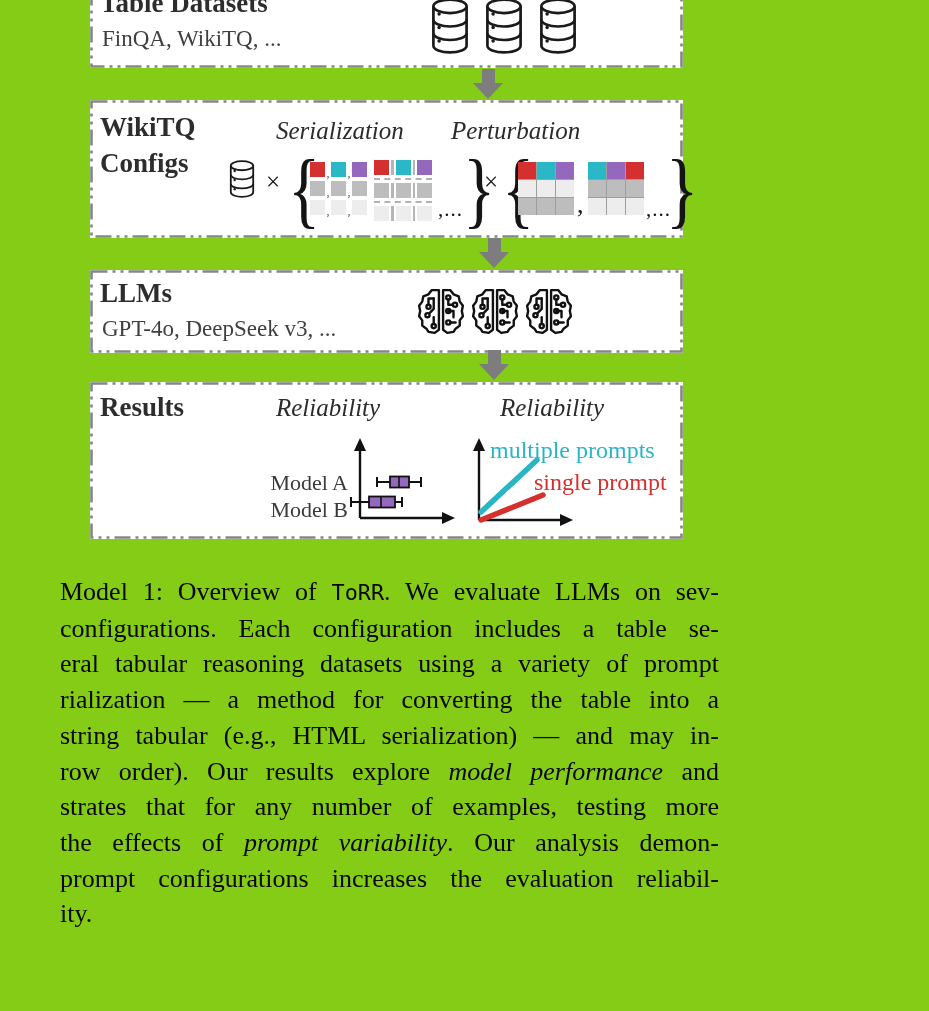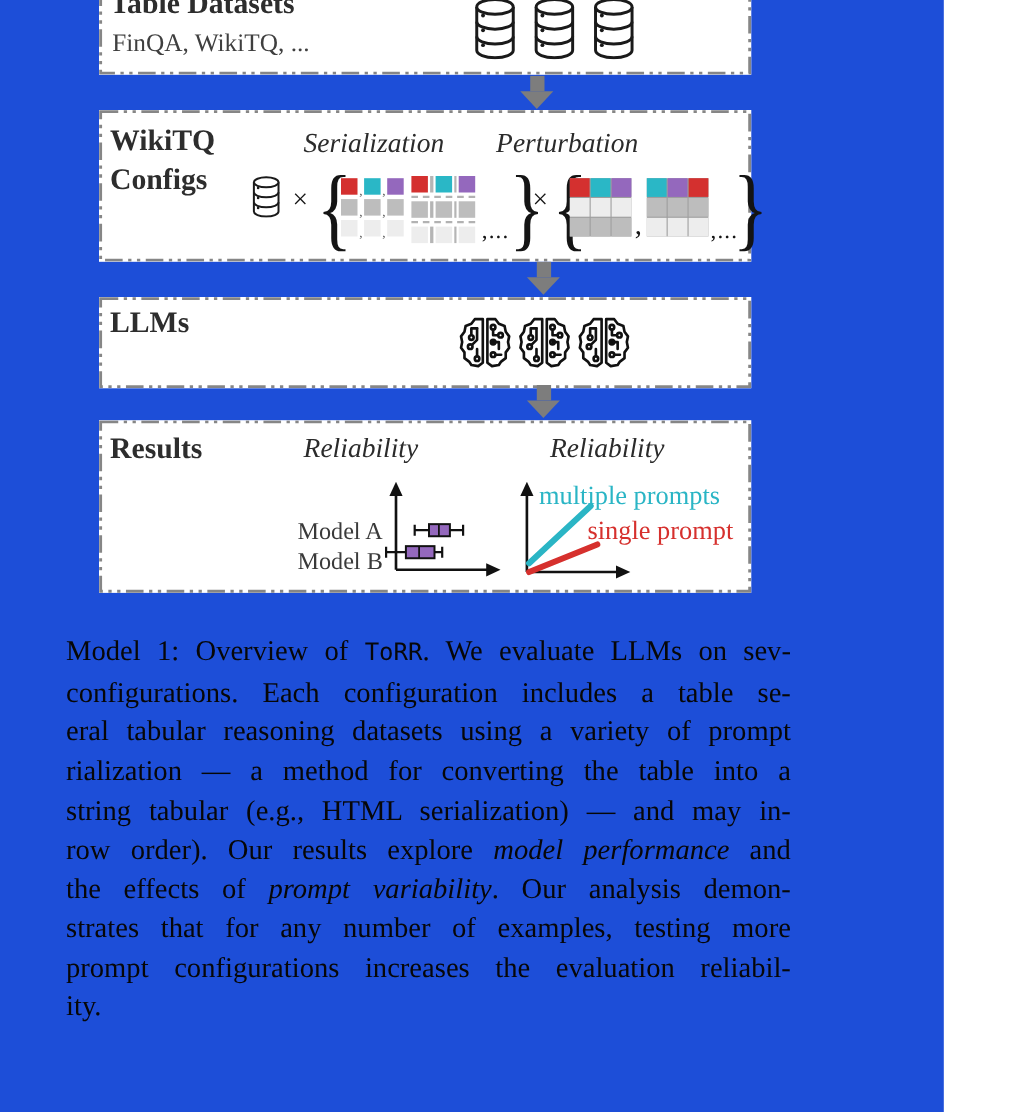--- a/index.html
+++ b/index.html
@@ -1,16 +1,16 @@
 <!DOCTYPE html>
 <html><head>
 <meta charset="utf-8">
 <style>
   html,body{margin:0;padding:0;background:#fff;}
-  .page{position:relative;width:858px;height:1011px;background:#1d4ed8;overflow:hidden;
+  .page{position:relative;width:929px;height:1011px;background:#84cc16;overflow:hidden;
         font-family:"Liberation Serif",serif;color:#222;}
   .pbox{position:absolute;background:#fff;}
   .bsvg{position:absolute;left:0;top:0;pointer-events:none;}
   .btitle{position:absolute;font-weight:bold;font-size:27px;color:#2d2d2d;line-height:30px;white-space:nowrap;}
   .bsub{position:absolute;font-size:23px;color:#3f3f3f;white-space:nowrap;}
   .ilabel{position:absolute;font-style:italic;font-size:25px;color:#2b2b2b;white-space:nowrap;}
   .icon-row{position:absolute;display:flex;align-items:flex-start;}
   .block-arrow{position:absolute;width:30px;}
   .block-arrow .shaft{width:13px;height:14px;background:#7d7d7d;margin:0 auto;}
   .block-arrow .head{width:0;height:0;border-left:15px solid transparent;border-right:15px solid transparent;border-top:16px solid #7d7d7d;}
@@ -188,20 +188,21 @@
   <div class="block-arrow" style="left:479px;top:238px;">
       <div class="shaft"></div>
       <div class="head"></div>
     </div>
 
   <div class="pbox" style="left:90px;top:270px;width:593px;height:83px;">
     <svg class="bsvg" width="593" height="83">
       <rect x="1.5" y="1.5" width="590" height="80" fill="none" stroke="#868686" stroke-width="2.6" stroke-dasharray="16 5 3 5 3 5"></rect>
     </svg>
     <div class="btitle" style="left:10px;top:8px;">LLMs</div>
+    <div class="bsub" style="left:12px;top:46px;">GPT-4o, DeepSeek v3, ...</div>
     <div class="icon-row" style="left:326px;top:15px;gap:4px;">
       <svg width="50" height="52" viewBox="0 0 48 48">
           <use href="#brain-icon"></use>
         </svg>
       <svg width="50" height="52" viewBox="0 0 48 48">
           <use href="#brain-icon"></use>
         </svg>
       <svg width="50" height="52" viewBox="0 0 48 48">
           <use href="#brain-icon"></use>
         </svg>
@@ -256,19 +257,19 @@
     </svg>
   </div>
 
   <div class="caption" id="caption">
       <div class="cap-line"><span>Model 1: Overview of </span><span class="seg-m">ToRR</span><span>. We evaluate LLMs on sev-</span></div>
       <div class="cap-line"><span>configurations. Each configuration includes a table se-</span></div>
       <div class="cap-line"><span>eral tabular reasoning datasets using a variety of prompt</span></div>
       <div class="cap-line"><span>rialization — a method for converting the table into a</span></div>
       <div class="cap-line"><span>string tabular (e.g., HTML serialization) — and may in-</span></div>
       <div class="cap-line"><span>row order). Our results explore </span><span class="seg-i">model performance</span><span> and</span></div>
+      <div class="cap-line"><span>strates that for any number of examples, testing more</span></div>
       <div class="cap-line"><span>the effects of </span><span class="seg-i">prompt variability</span><span>. Our analysis demon-</span></div>
-      <div class="cap-line"><span>strates that for any number of examples, testing more</span></div>
       <div class="cap-line"><span>prompt configurations increases the evaluation reliabil-</span></div>
       <div class="cap-line last"><span>ity.</span></div>
     </div>
 
 </div>
 
 </body></html>

